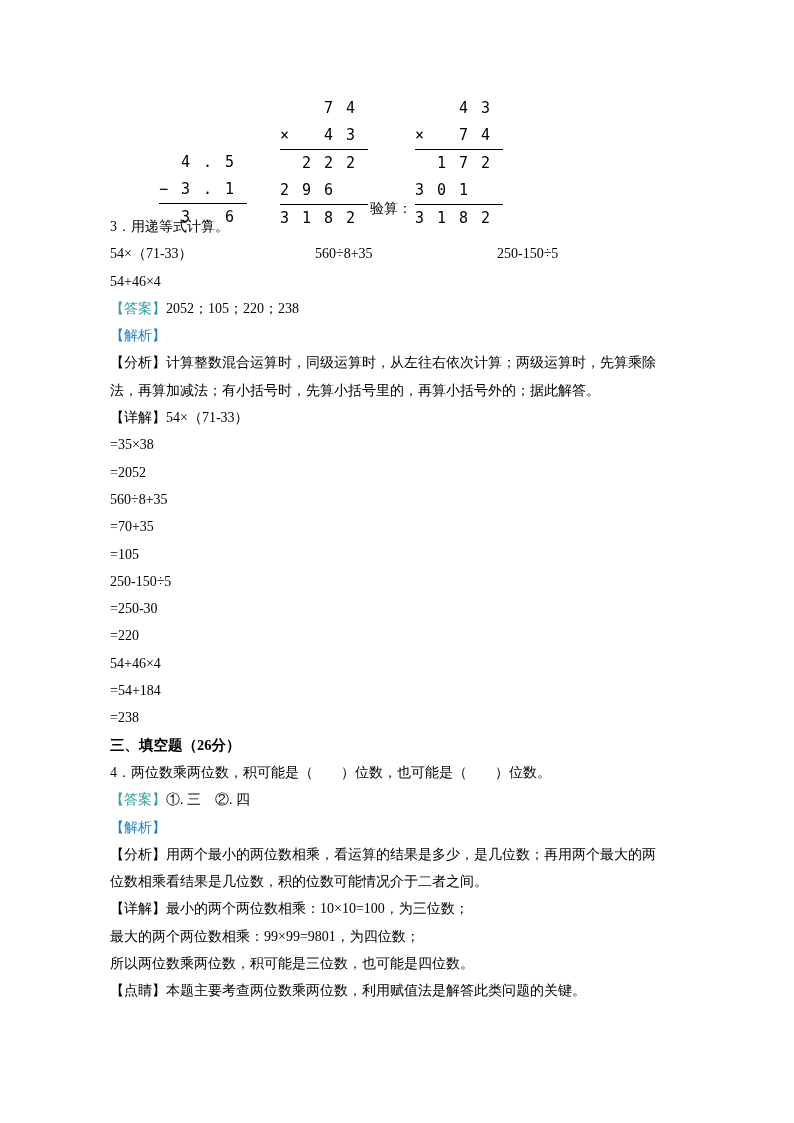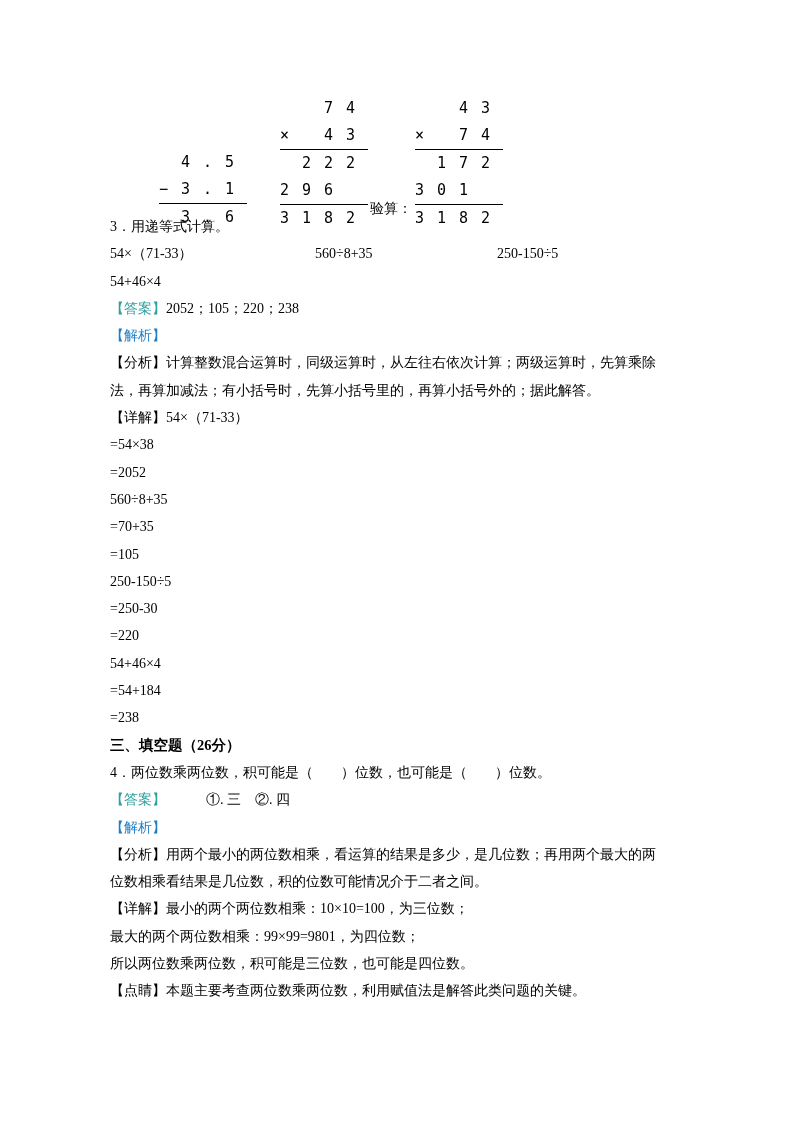--- a/index.html
+++ b/index.html
@@ -42,21 +42,21 @@
     line-height:27.3px;
     white-space:pre-wrap;
   }
   .expr-row{display:flex;}
   .expr-row .e1{width:205px;}
   .expr-row .e2{width:182px;}
   .lab{letter-spacing:0;}
   .lab-answer{color:var(--answer-label,#2f9e9e);}
   .lab-jiexi{color:var(--jiexi-label,#1f7dc5);text-align:right;}
   .heading2{font-weight:bold;font-size:14.5px;}
-  .ans-gap{margin-left:40px;}
+  .ans-gap{}
 </style>
 </head>
 <body>
 
 <div class="page">
 
   <section class="arith">
     <div class="acol col-sub">
       <div class="arow"> 4.5</div>
       <div class="arow rule">−3.1</div>
@@ -95,21 +95,21 @@
 
     <p class="line"><span class="lab lab-answer">【答案】</span><span>2052；105；220；238</span></p>
 
     <p class="line"><span class="lab lab-jiexi">【解析】</span></p>
 
     <p class="line"><span class="lab">【分析】</span><span>计算整数混合运算时，同级运算时，从左往右依次计算；两级运算时，先算乘除</span></p>
     <p class="line">法，再算加减法；有小括号时，先算小括号里的，再算小括号外的；据此解答。</p>
 
     <p class="line"><span class="lab">【详解】</span><span>54×（71-33）</span></p>
 
-    <p class="line">=54×38</p>
+    <p class="line">=35×38</p>
     <p class="line">=2052</p>
     <p class="line">560÷8+35</p>
     <p class="line">=70+35</p>
     <p class="line">=105</p>
     <p class="line">250-150÷5</p>
     <p class="line">=250-30</p>
     <p class="line">=220</p>
     <p class="line">54+46×4</p>
     <p class="line">=54+184</p>
     <p class="line">=238</p>

